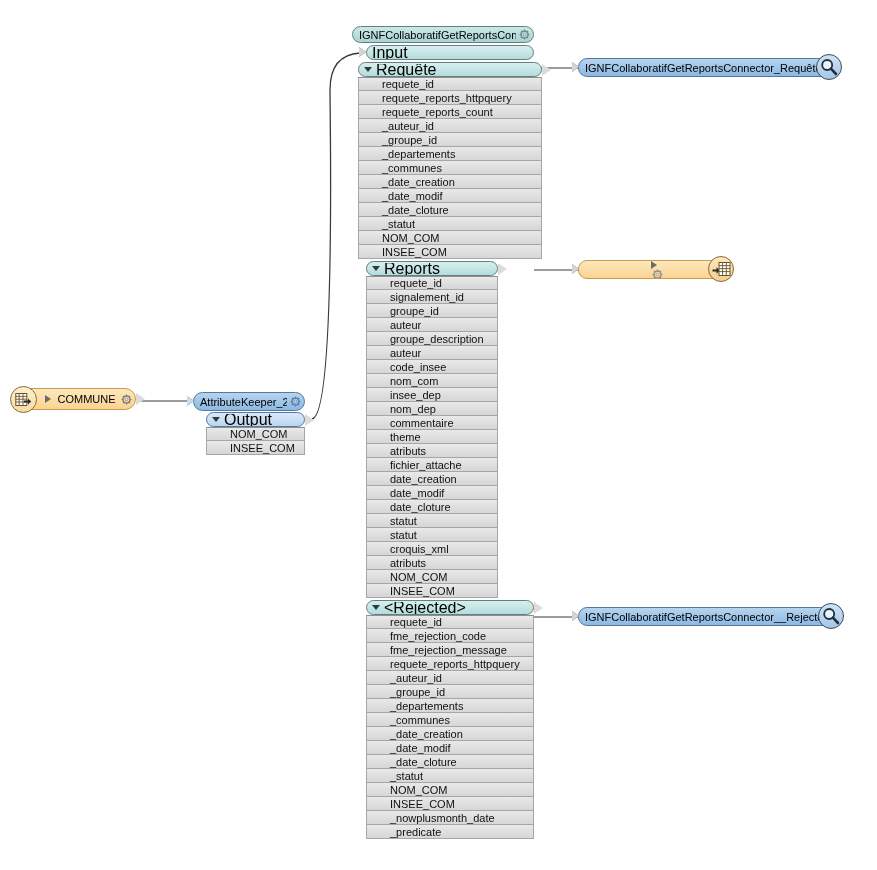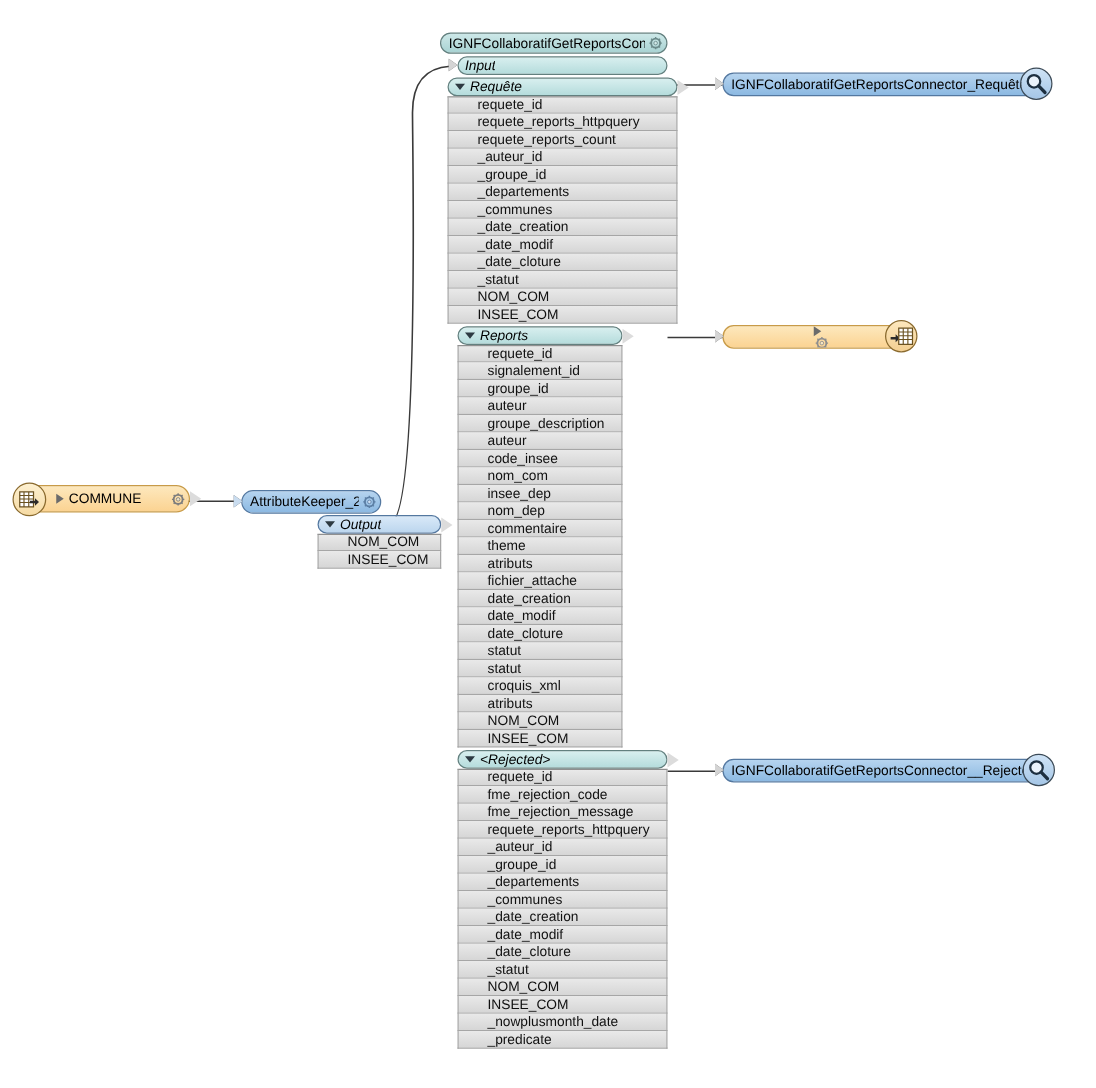--- a/index.html
+++ b/index.html
@@ -39,23 +39,22 @@
   .port{
     position:relative;
     height:15px;
     border-radius:8px;
     border:1px solid #63807f;
     background:linear-gradient(#d8efef,#b5dcdc);
     display:flex;align-items:center;
     box-sizing:border-box;
     padding:0 4px 0 5px;
     white-space:nowrap;
-    font-size:11px;
+    font-size:16px;
     line-height:12px;
-    font-style:italic;
   }
   .port.blue{border-color:#5478a0;background:linear-gradient(#d9e9f8,#bcd6ee);}
   .port .caret{
     display:inline-block;width:0;height:0;
     border-left:4px solid transparent;border-right:4px solid transparent;
     border-top:5px solid #2d3a42;margin-right:4px;flex:none;
   }
   .port .plabel{overflow:hidden;}
 
   
@@ -120,21 +119,21 @@
 
     <path d="M312,419 C336,415 330,120 330,90 C330,62 344,54 360,53" stroke="#3a3a3a" stroke-width="1.3" fill="none"></path>
 
     <path d="M534,68 L578,68" stroke="#3a3a3a" stroke-width="1.2" fill="none"></path>
 
     <path d="M534,270 L578,270" stroke="#3a3a3a" stroke-width="1.2" fill="none"></path>
 
     <path d="M534,617 L578,617" stroke="#3a3a3a" stroke-width="1.2" fill="none"></path>
   </svg>
 
-  <div class="node" style="left:12px;top:388px;width:140px;">
+  <div class="node" style="left:12px;top:388px;width:124px;text-align:center;">
     <div class="titlebar tb-orange" style="height:22px;border-radius:11px;padding-left:32px;">
       <span class="playtri"></span>
       <span class="tl">COMMUNE</span>
       <svg class="gear" viewBox="0 0 16 16">
         <circle cx="8" cy="8" r="5.2" fill="none" stroke="#7d7d7d" stroke-width="2.2"></circle>
         <circle cx="8" cy="8" r="2.1" fill="#efe4c6" stroke="#7d7d7d" stroke-width="1"></circle>
         <g stroke="#7d7d7d" stroke-width="1.6">
           <line x1="8" y1="0.8" x2="8" y2="3"></line>
             <line x1="8" y1="13" x2="8" y2="15.2"></line>
           <line x1="0.8" y1="8" x2="3" y2="8"></line>
@@ -173,21 +172,21 @@
             <line x1="13" y1="8" x2="15.2" y2="8"></line>
           <line x1="2.8" y1="2.8" x2="4.4" y2="4.4"></line>
             <line x1="11.6" y1="11.6" x2="13.2" y2="13.2"></line>
           <line x1="13.2" y1="2.8" x2="11.6" y2="4.4"></line>
             <line x1="4.4" y1="11.6" x2="2.8" y2="13.2"></line>
         </g>
       </svg>
     </div>
     <div class="nub" style="left:-6px;top:4px;border-left-color:#c9dcef;"></div>
 
-    <div style="position:absolute;left:13px;top:20px;width:99px;margin-left:48px;">
+    <div style="position:absolute;left:13px;top:20px;width:99px;">
       <div class="port blue">
         <span class="caret"></span>
         <span class="plabel">Output</span>
       </div>
       <div class="nub-out" style="right:-9px;top:2px;"></div>
       <div class="attr first">NOM_COM</div>
       <div class="attr">INSEE_COM</div>
     </div>
   </div>
 

